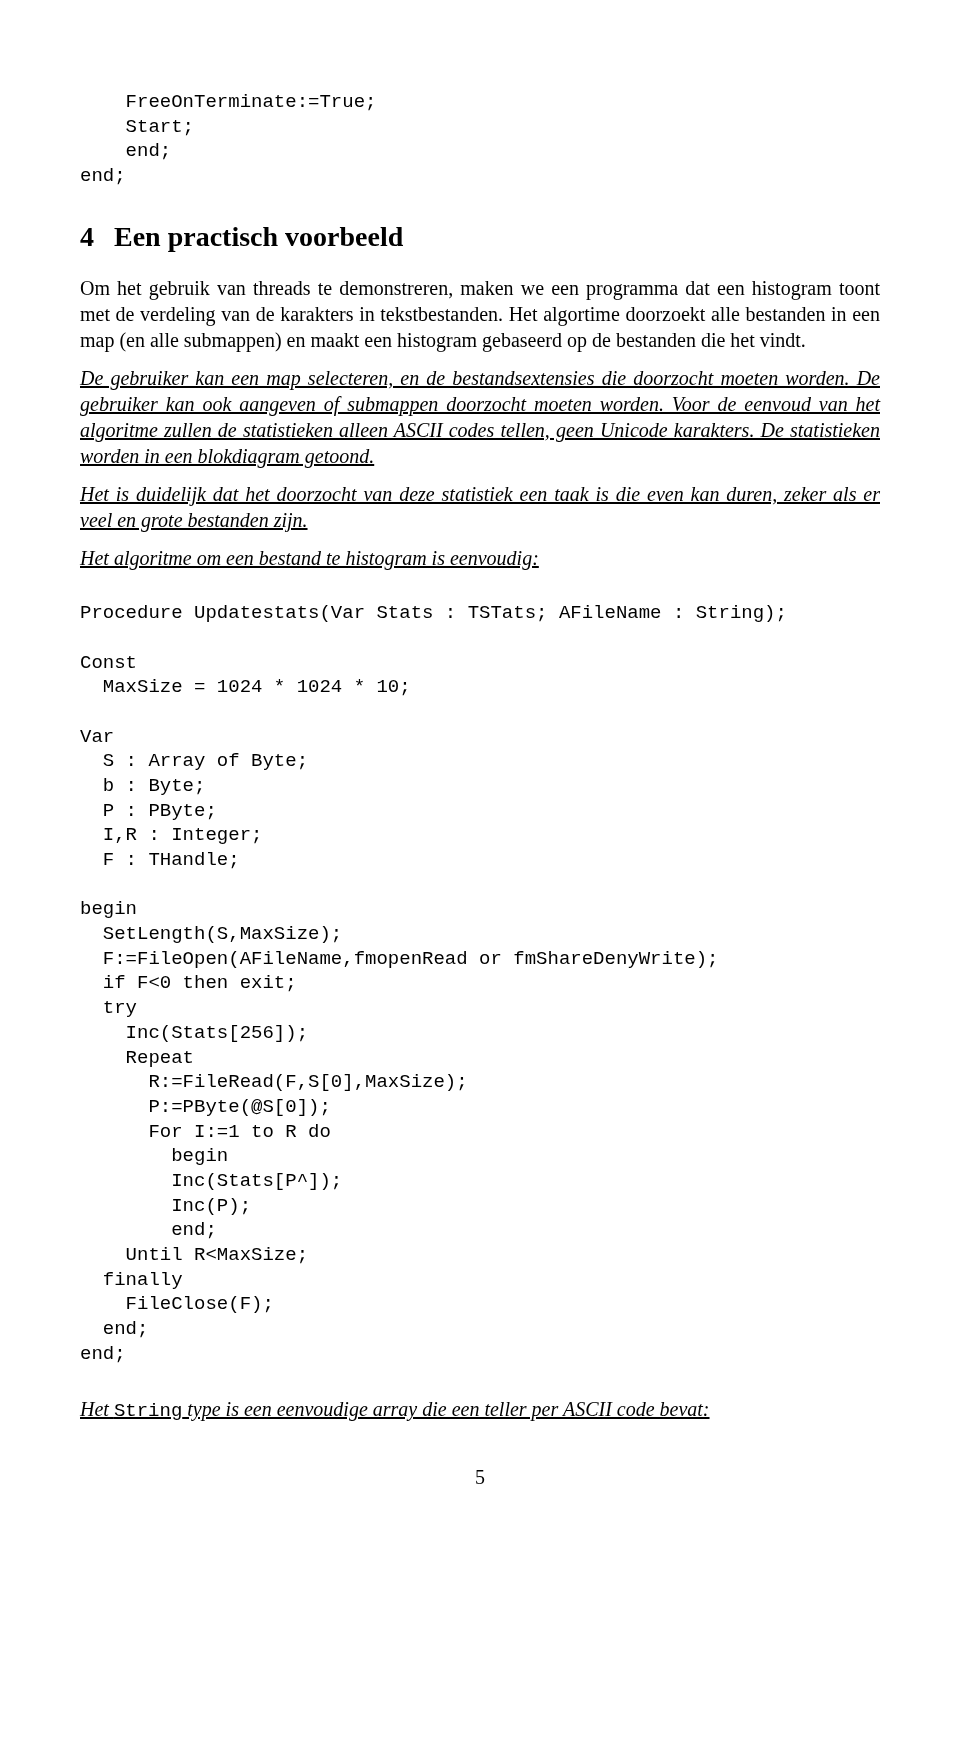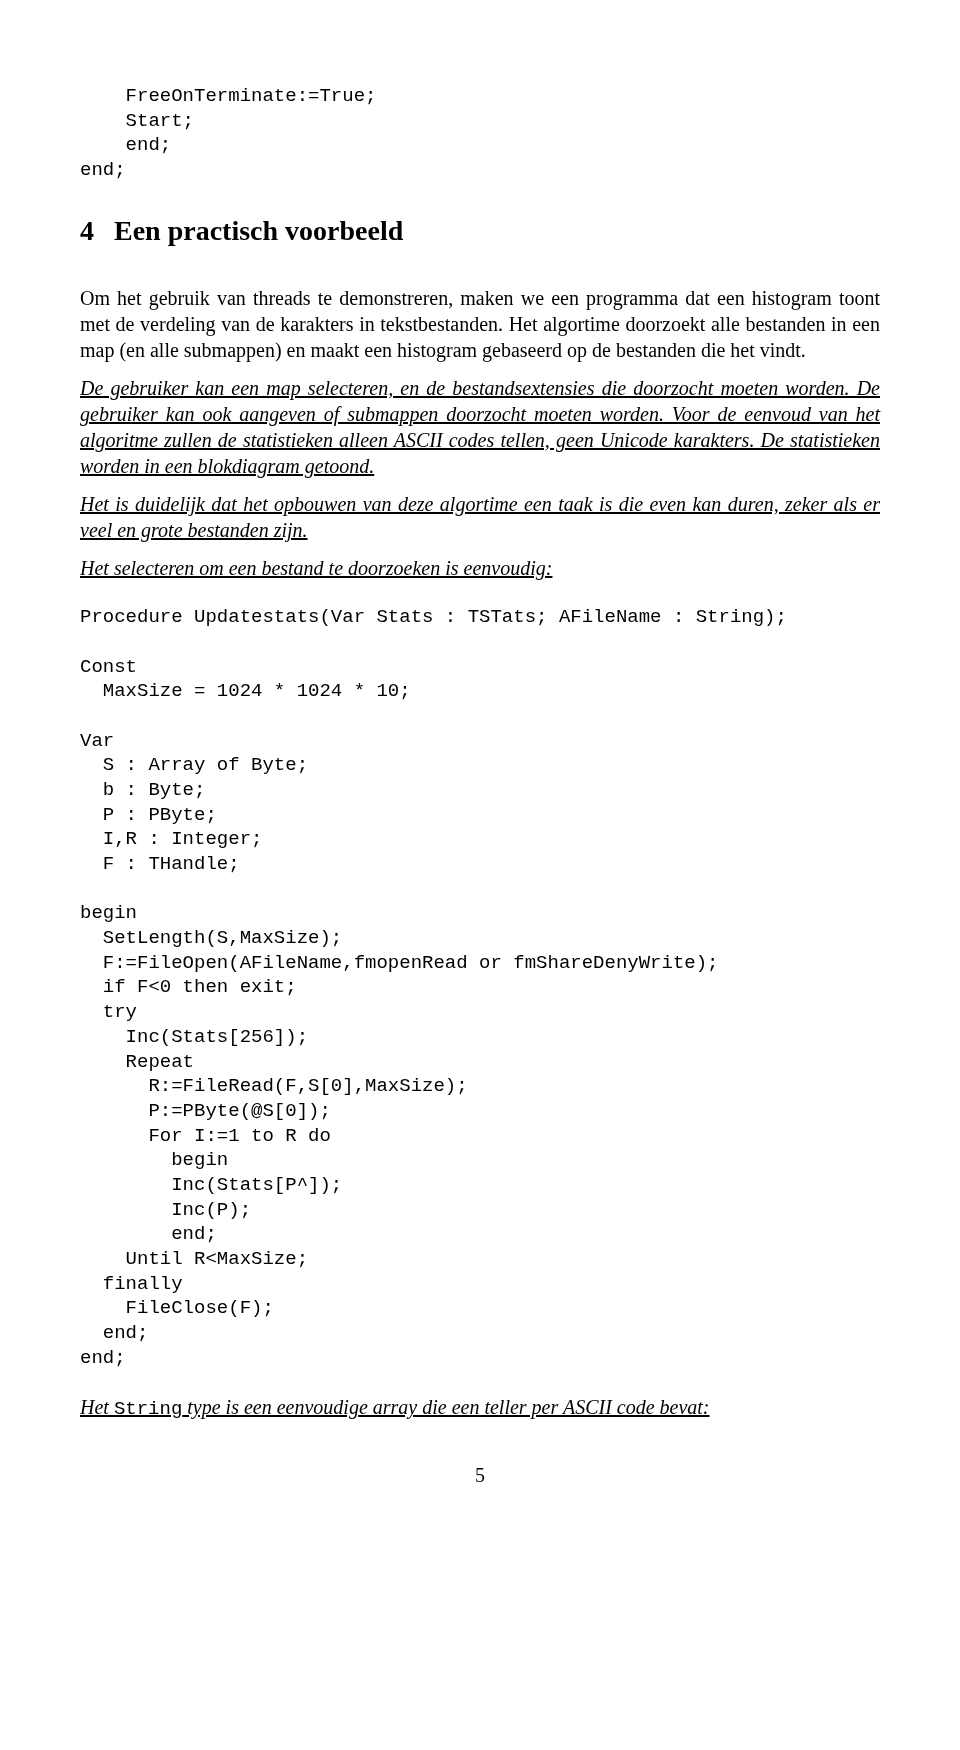--- a/index.html
+++ b/index.html
@@ -12,27 +12,27 @@
       padding: 60px 80px;
       width: 960px;
       box-sizing: border-box;
     }
     .code, .code-inline {
       font-family: 'Courier New', Courier, monospace;
       white-space: pre;
       font-size: 19px;
     }
     .code {
-      margin: 24px 0;
+      margin: 30px 0;
     }
     h2 {
       font-family: 'Times New Roman', Times, serif;
       font-size: 28px;
       font-weight: bold;
-      margin: 30px 0 36px 0;
+      margin: 30px 0 20px 0;
     }
     .section-num {
       display: inline-block;
       margin-right: 20px;
     }
     p {
       margin: 0 0 12px 0;
       text-align: justify;
     }
     .italic {
@@ -52,22 +52,22 @@
     Start;
     end;
 end;</div>
 
 <h2>
   <span class="section-num">4</span><span>Een practisch voorbeeld</span>
 </h2>
 
 <p>Om het gebruik van threads te demonstreren, maken we een programma dat een histogram toont met de verdeling van de karakters in tekstbestanden. Het algortime doorzoekt alle bestanden in een map (en alle submappen) en maakt een histogram gebaseerd op de bestanden die het vindt.</p>
 <p class="italic">De gebruiker kan een map selecteren, en de bestandsextensies die doorzocht moeten worden. De gebruiker kan ook aangeven of submappen doorzocht moeten worden. Voor de eenvoud van het algoritme zullen de statistieken alleen ASCII codes tellen, geen Unicode karakters. De statistieken worden in een blokdiagram getoond.</p>
-<p class="italic">Het is duidelijk dat het opbouwen van deze algortime een taak is die even kan duren, zeker als er veel en grote bestanden zijn.</p>
-<p class="italic">Het selecteren om een bestand te doorzoeken is eenvoudig:</p>
+<p class="italic">Het is duidelijk dat het doorzocht van deze statistiek een taak is die even kan duren, zeker als er veel en grote bestanden zijn.</p>
+<p class="italic">Het algoritme om een bestand te histogram is eenvoudig:</p>
 
 <div class="code">Procedure Updatestats(Var Stats : TSTats; AFileName : String);
 
 Const
   MaxSize = 1024 * 1024 * 10;
 
 Var
   S : Array of Byte;
   b : Byte;
   P : PByte;

